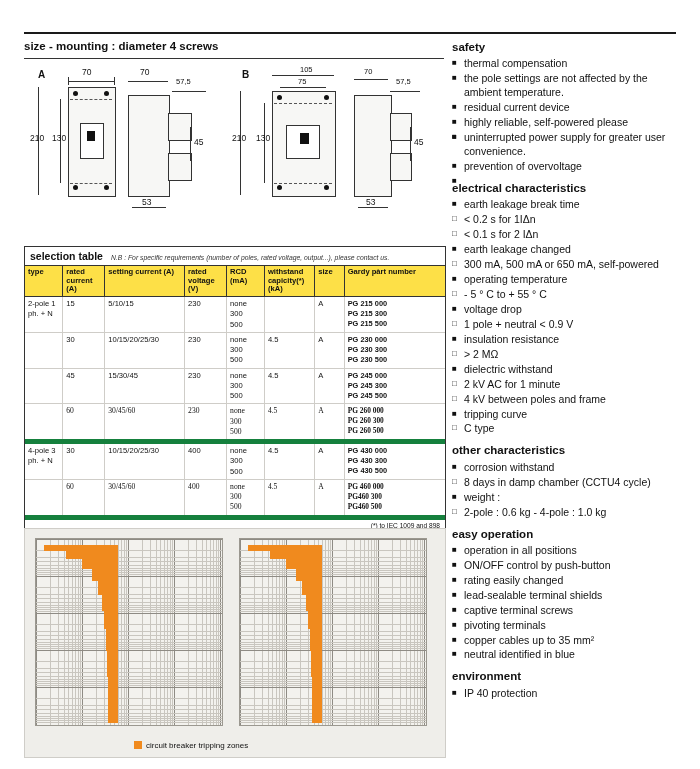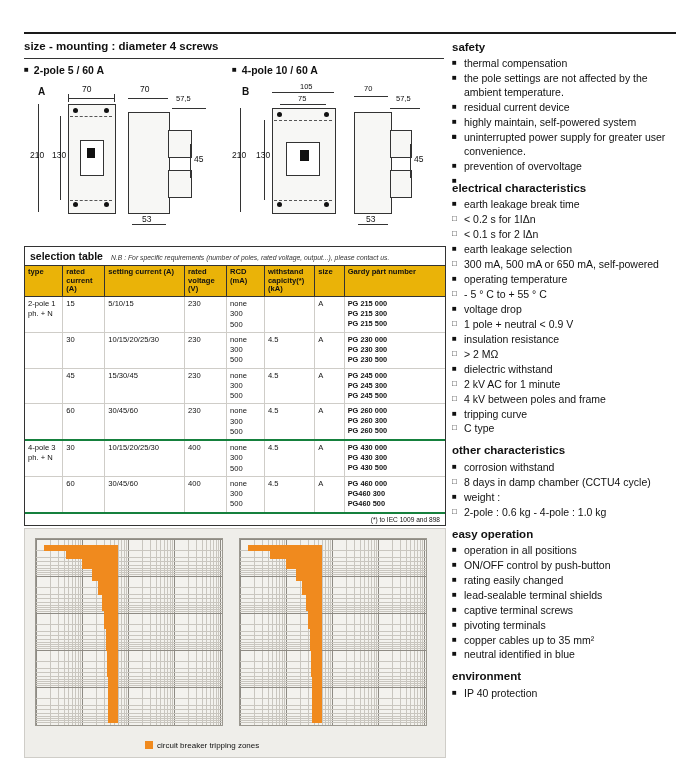--- a/index.html
+++ b/index.html
@@ -48,36 +48,36 @@
   
   .seltable{position:absolute;left:24px;top:246px;width:420px;border:1px solid #333;background:#fff;}
   .seltable .capt{
     display:flex;align-items:baseline;gap:8px;
     padding:3px 5px;border-bottom:1px solid #333;background:#fff;
   }
   .seltable .capt b{font-size:10.5px;}
   .seltable .capt i{font-size:6.8px;color:#333;}
   table.st{border-collapse:collapse;width:100%;font-size:7.6px;}
   table.st th{
-    background:#eab308;border-right:1px solid #333;border-bottom:1px solid #333;
+    background:#fde047;border-right:1px solid #333;border-bottom:1px solid #333;
     text-align:left;vertical-align:top;padding:2px 3px;font-weight:bold;font-size:7.6px;line-height:1.15;
   }
   table.st td{
     border-right:1px solid #cfcdc8;border-bottom:1px solid #cfcdc8;
     padding:2px 3px;vertical-align:top;line-height:1.35;
   }
-  table.st tr.endgrp td{border-bottom:2px solid #15803d;}
+  table.st tr.endgrp td{border-bottom:5px solid #15803d;font-family:Liberation Serif, serif;}
   table.st td.pn{font-weight:bold;font-size:7.4px;}
   .stfoot{text-align:right;font-size:6.6px;padding:2px 5px;}
 
   
   .graphs{position:absolute;left:24px;top:528px;width:420px;height:228px;background:#efeeea;border:1px solid #cfcdc8;}
   .gbox{position:absolute;top:9px;width:186px;height:186px;background:#f3f2ee;border:1px solid #9b9890;}
   .gcap{position:absolute;top:198px;width:186px;text-align:center;font-size:8px;margin-top:40px;}
-  .legend{position:absolute;left:120px;top:212px;font-size:8px;}
+  .legend{position:absolute;left:109px;top:212px;font-size:8px;}
   .legend .sw{display:inline-block;width:8px;height:8px;background:#f08a1e;margin-right:4px;vertical-align:-1px;}
   .gridv{position:absolute;width:1px;background:#c9c6bf;top:0;bottom:0;}
   .gridh{position:absolute;height:1px;background:#c9c6bf;left:0;right:0;}
   .gridv.maj{background:#8e8b84;}
   .gridh.maj{background:#8e8b84;}
   .curve{position:absolute;background:#f08a1e;}
 
   
   .rightcol{position:absolute;left:452px;top:40px;width:232px;font-size:10.5px;line-height:1.33;}
   .rhead{font-weight:bold;font-size:11.5px;margin:0 0 2px 0;}
@@ -92,24 +92,20 @@
 
 <div class="page">
 
   <div class="title-rule"></div>
 
   <div class="leftcol">
 
     <div class="sec-title">size - mounting : diameter 4 screws</div>
     <div class="sec-rule"></div>
 
-    <div class="polehdr">
-      <div class="a bullet-sq">2-pole 5 / 60 A</div>
-      <div class="bullet-sq">4-pole 10 / 60 A</div>
-    </div>
 
     <div class="drawings">
 
       <div class="letter" style="left:14px;top:4px;">A</div>
 
       <div class="dimtxt" style="left:58px;top:2px;">70</div>
       <div class="hline" style="left:44px;top:16px;width:46px;"></div>
       <div class="vline" style="left:44px;top:12px;height:8px;"></div>
       <div class="vline" style="left:90px;top:12px;height:8px;"></div>
 
@@ -462,32 +458,32 @@
       <span class="sw"></span><span>circuit breaker tripping zones</span>
     </div>
   </div>
 
   <div class="rightcol" id="rightcol">
       <div class="rhead">safety</div>
       <ul class="r">
         <li><span class="mk">■</span><span>thermal compensation</span></li>
         <li><span class="mk">■</span><span>the pole settings are not affected by the ambient temperature.</span></li>
         <li><span class="mk">■</span><span>residual current device</span></li>
-        <li><span class="mk">■</span><span>highly maintain, self-powered system</span></li>
+        <li><span class="mk">■</span><span>highly reliable, self-powered please</span></li>
         <li><span class="mk">■</span></li>
         <li><span class="mk">■</span><span>uninterrupted power supply for greater user convenience.</span></li>
         <li><span class="mk">■</span><span>prevention of overvoltage</span></li>
         <li><span class="mk">■</span></li>
       </ul>
       <div class="rhead sp">electrical characteristics</div>
       <ul class="r">
         <li><span class="mk">■</span><span>earth leakage break time</span></li>
         <li class="sub"><span class="mk">□</span><span>&lt; 0.2 s for 1IΔn</span></li>
         <li class="sub"><span class="mk">□</span><span>&lt; 0.1 s for 2 IΔn</span></li>
-        <li><span class="mk">■</span><span>earth leakage selection</span></li>
+        <li><span class="mk">■</span><span>earth leakage changed</span></li>
         <li class="sub"><span class="mk">□</span><span>300 mA, 500 mA  or 650 mA, self-powered</span></li>
         <li><span class="mk">■</span><span>operating temperature</span></li>
         <li class="sub"><span class="mk">□</span><span>- 5 ° C to + 55 ° C</span></li>
         <li><span class="mk">■</span><span>voltage drop</span></li>
         <li class="sub"><span class="mk">□</span><span>1 pole + neutral &lt; 0.9 V</span></li>
         <li><span class="mk">■</span><span>insulation resistance</span></li>
         <li class="sub"><span class="mk">□</span><span>&gt; 2 MΩ</span></li>
         <li><span class="mk">■</span><span>dielectric withstand</span></li>
         <li class="sub"><span class="mk">□</span><span>2 kV AC for 1 minute</span></li>
         <li class="sub"><span class="mk">□</span><span>4 kV between poles and frame</span></li>

